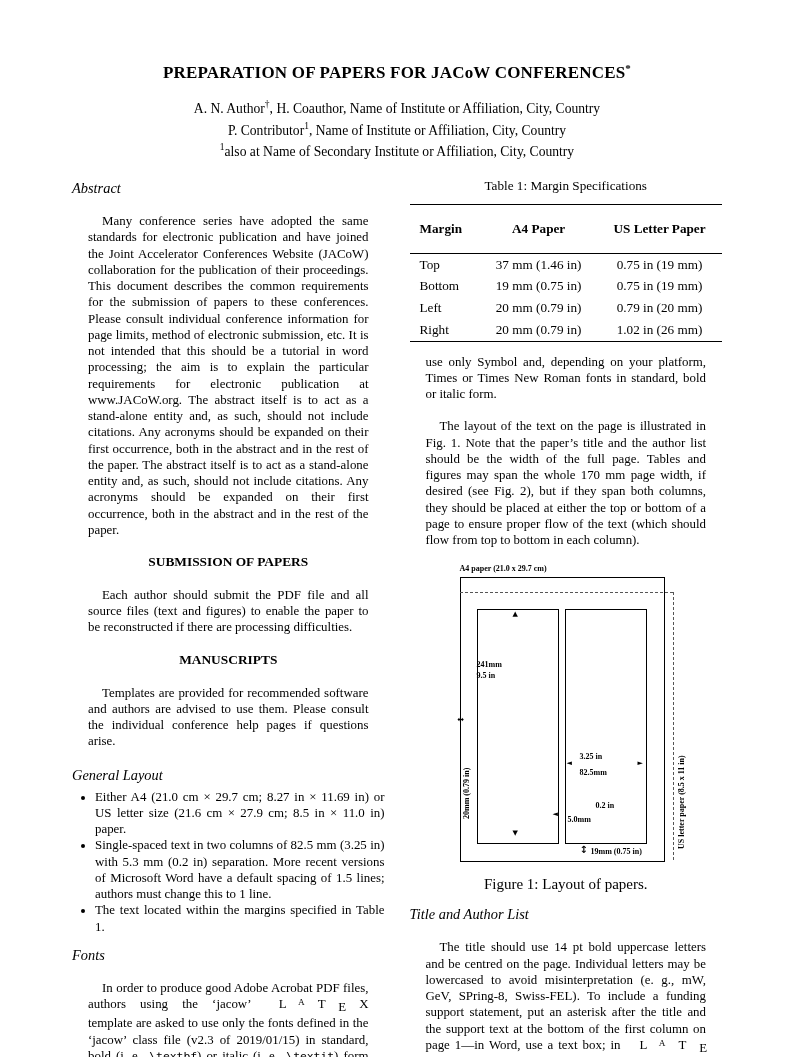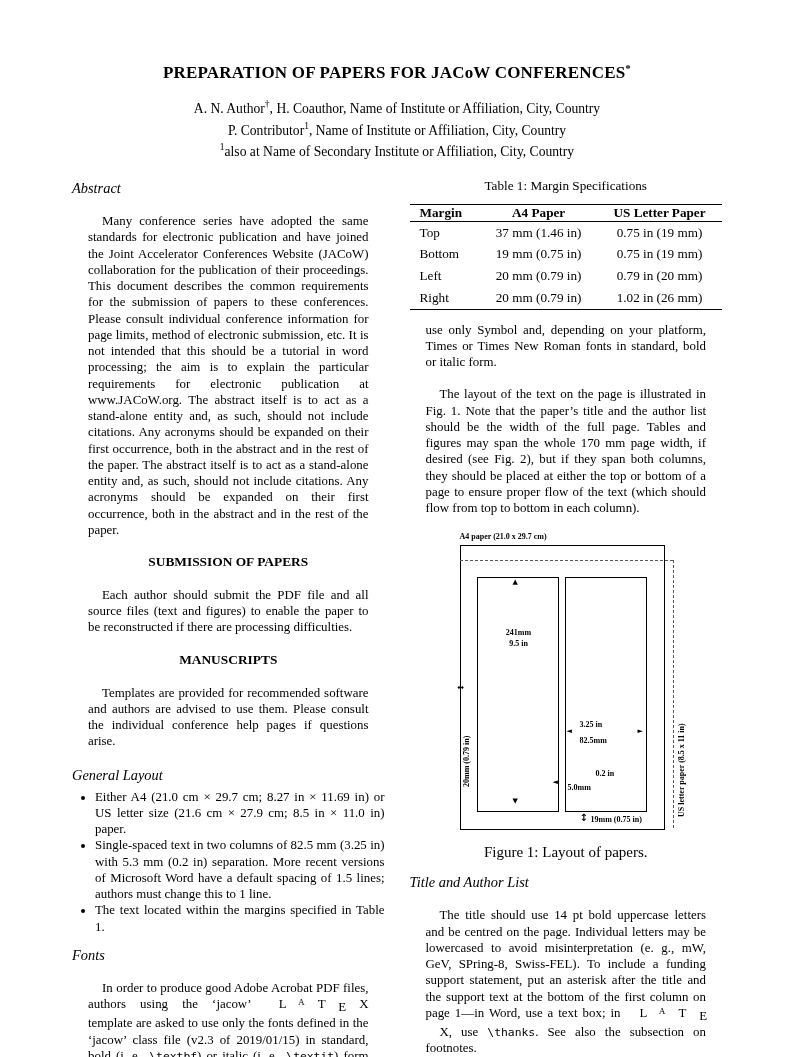--- a/index.html
+++ b/index.html
@@ -38,21 +38,21 @@
 
   
   .footnotes{margin-top:12px;font-size:11.2px;line-height:1.35;text-align:left;}
   .fn-rule{width:148px;border-top:1.2px solid #000;margin-bottom:3px;}
   .footnotes sup{font-size:8.5px;margin-right:3px;}
 
   
   .table-caption{text-align:center;font-size:13.2px;margin:2px 0 9px 0;}
   table.margins{width:100%;border-collapse:collapse;font-size:13.2px;
     border-top:1.6px solid #000;border-bottom:1.6px solid #000;}
-  table.margins th{font-weight:bold;border-bottom:1px solid #000;padding:0 3px;text-align:center;}
+  table.margins th{font-weight:bold;border-bottom:1px solid #000;padding:16px 3px;text-align:center;}
   table.margins td{padding:2.5px 3px;text-align:center;}
   table.margins .l{text-align:left;padding-left:10px;}
   table.margins td.l{padding-left:10px;}
 
   
   figure{margin:14px 0 0 0;}
   .fig-canvas{position:relative;height:302px;font-weight:bold;}
   .fig-label{position:absolute;font-size:8px;line-height:1.35;font-weight:bold;white-space:nowrap;}
   .rot{writing-mode:vertical-rl;transform:rotate(180deg);white-space:nowrap;}
   .rect{position:absolute;border:1px solid #000;}
@@ -149,21 +149,21 @@
             <div class="rect" style="left:50px;top:13px;width:203px;height:283px;"></div>
             <div class="dash-h" style="left:50px;top:28px;width:213px;"></div>
             <div class="dash-v" style="left:263px;top:28px;height:268px;"></div>
 
             <div class="rect" style="left:67px;top:45px;width:80px;height:233px;"></div>
             <div class="rect" style="left:155px;top:45px;width:80px;height:233px;"></div>
 
             <span class="fig-arrow" style="left:103px;top:47px;">▲</span>
             <span class="fig-arrow" style="left:103px;top:266px;">▼</span>
 
-            <div class="fig-label" style="left:67px;top:96px;width:84px;text-align:center;">
+            <div class="fig-label" style="left:67px;top:96px;width:84px;text-align:left;">
               <span style="display:block;">241mm</span>
               <span style="display:block;">9.5 in</span>
             </div>
 
             <span class="fig-arrow" style="left:48px;top:152px;font-size:8px;">↔</span>
             <div class="fig-label rot" style="left:52px;top:85px;height:170px;">20mm (0.79 in)</div>
 
             <div class="fig-label rot" style="left:267px;top:70px;height:215px;">US letter paper (8.5 x 11 in)</div>
 
             <span class="fig-arrow" style="left:157px;top:196px;">◄</span>

